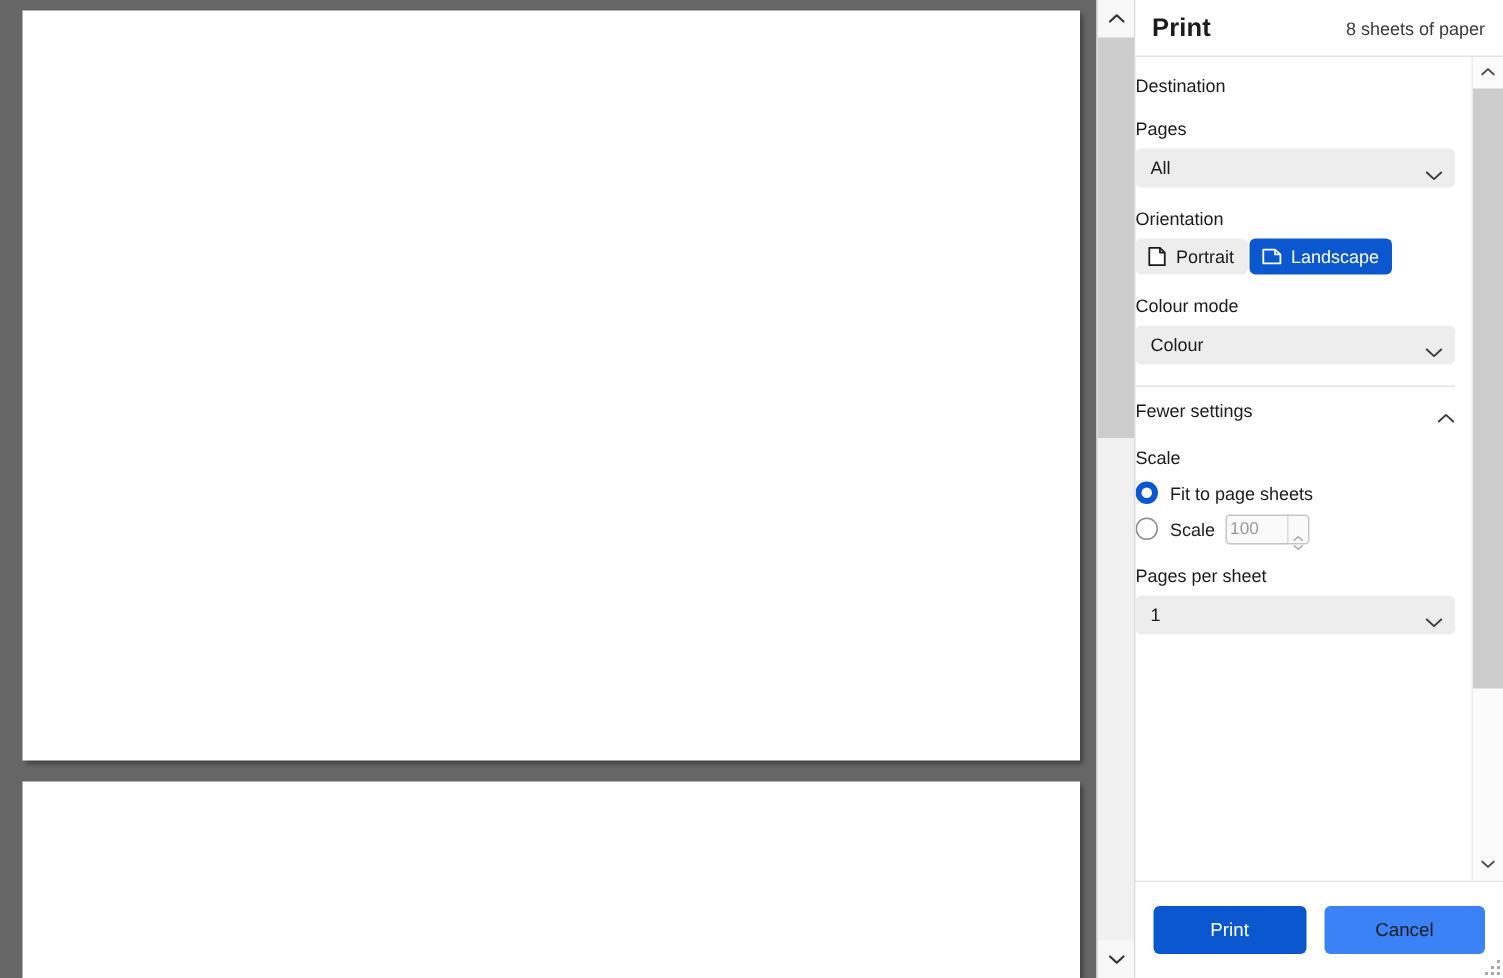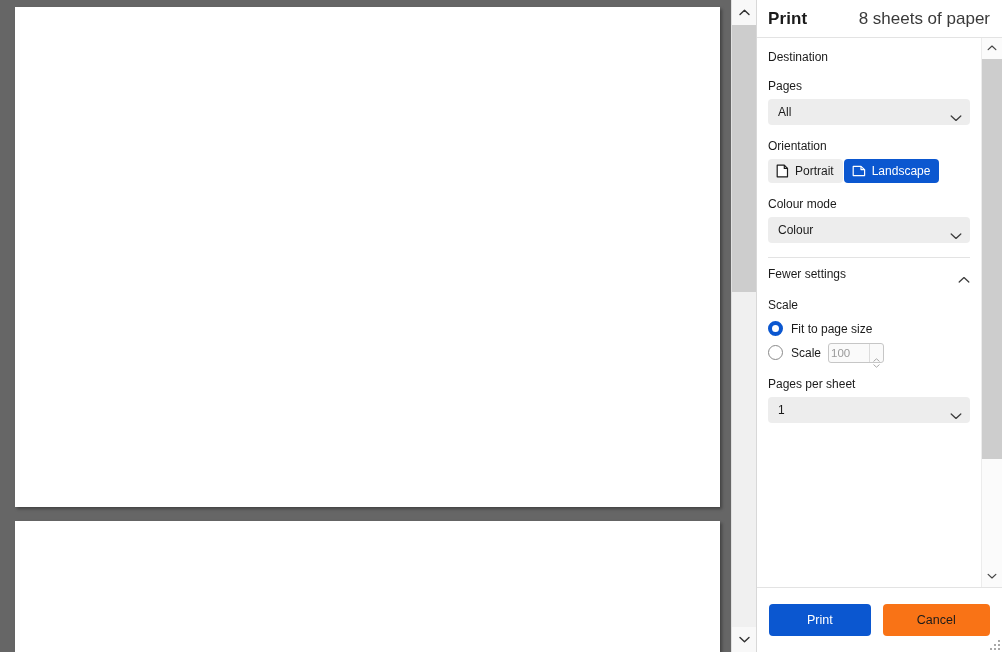--- a/index.html
+++ b/index.html
@@ -96,37 +96,37 @@
     background: #ffffff;
   }
   #print-title {
     font-size: 17px;
     font-weight: bold;
     color: #1b1b1b;
     letter-spacing: 0.1px;
   }
   #sheet-count {
     margin-left: auto;
-    font-size: 17px;
+    font-size: 12px;
     color: #3a3a3a;
   }
 
   
   #panel-body-wrap {
     position: relative;
     flex: 1 1 auto;
     overflow: hidden;
     border-bottom: 1px solid #e3e3e3;
   }
   #panel-body {
     position: absolute;
     left: 0; top: 0;
     width: 224px;
     height: 100%;
-    padding: 12px 11px 10px 11px;
+    padding: 12px 11px 10px 0;
     overflow: hidden;
     background: #ffffff;
   }
 
   .field-label {
     font-size: 12px;
     color: #1b1b1b;
     margin: 0 0 5px 0;
     line-height: 15px;
   }
@@ -308,21 +308,21 @@
     cursor: default;
     border: none;
     font-family: "Liberation Sans", sans-serif;
   }
   #print-button {
     background: #0b57d0;
     color: #ffffff;
     width: 102px;
   }
   #cancel-button {
-    background: #f97316;
+    background: #3b82f6;
     color: #1b1b1b;
     width: 108px;
   }
 
   
   #resize-grip {
     position: absolute;
     right: 2px; bottom: 2px;
     width: 12px; height: 12px;
   }
@@ -434,21 +434,21 @@
                 <path d="M1.2 6 L6 1.6 L10.8 6" fill="none" stroke="#3c3c3c" stroke-width="1.3" stroke-linecap="round" stroke-linejoin="round"></path>
               </svg>
           </span>
         </div>
 
 
         <div class="field-block">
           <div class="field-label">Scale</div>
           <div class="radio-row">
             <span class="radio checked"></span>
-            <span class="radio-label">Fit to page size</span>
+            <span class="radio-label">Fit to page sheets</span>
           </div>
           <div class="radio-row">
             <span class="radio"></span>
             <span class="radio-label dim">Scale</span>
             <span class="spinner">
               <span class="spinner-value">100</span>
               <span class="spinner-arrows">
                 <span class="spin-arrow">
                   <svg viewBox="0 0 7 4" width="7" height="4">
                       <path d="M0.8 3.2 L3.5 0.8 L6.2 3.2" fill="none" stroke="#a8a8a8" stroke-width="1" stroke-linecap="round" stroke-linejoin="round"></path>

